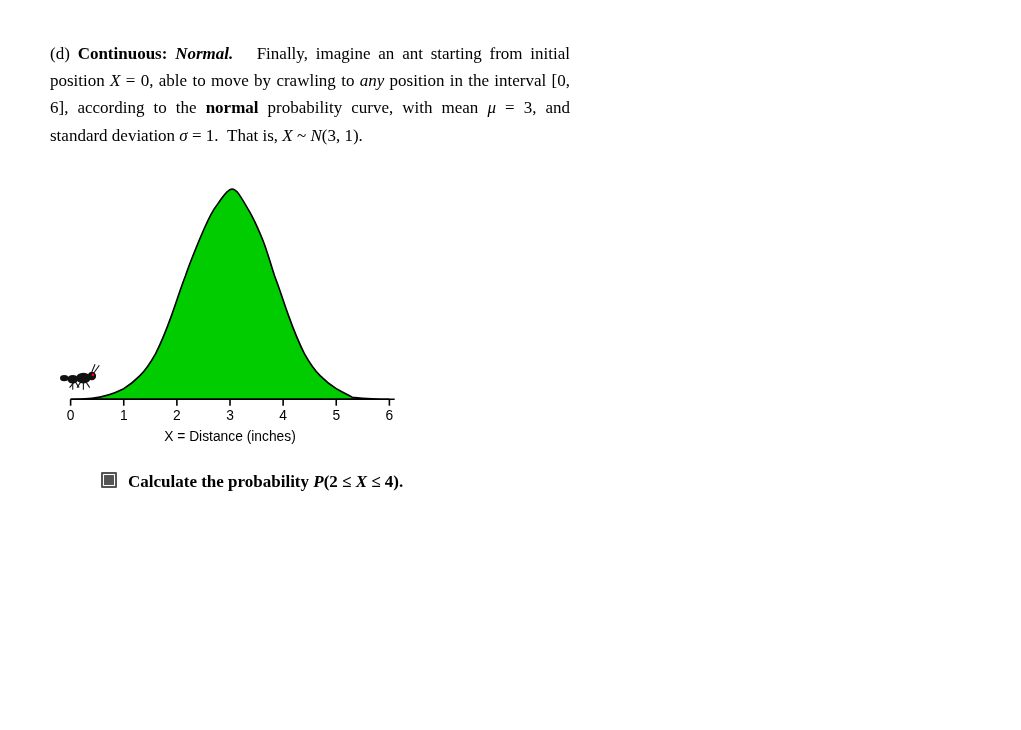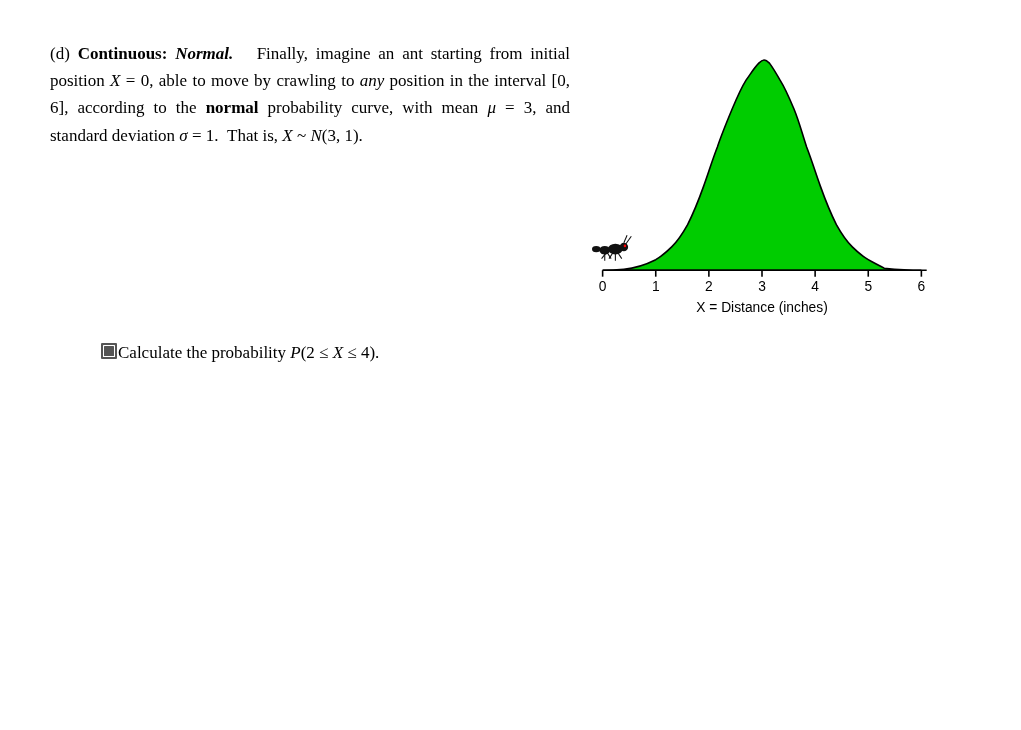--- a/index.html
+++ b/index.html
@@ -7,23 +7,23 @@
       background: #ffffff;
       font-family: "Times New Roman", Times, serif;
       font-size: 17px;
       color: #000;
       width: 1021px;
       min-height: 730px;
       padding: 40px 50px;
     }
     .main-container {
       display: flex;
-      flex-direction: row;
+      flex-direction: column;
       align-items: flex-start;
-      gap: 12px;
+      gap: 20px;
     }
     .text-block {
       flex: 1;
       max-width: 520px;
       line-height: 1.6;
     }
     .text-block p {
       text-align: justify;
     }
     .label-d {
@@ -51,20 +51,22 @@
       overflow: visible;
     }
     .bullet-section {
       margin-top: 30px;
       width: 100%;
     }
     .bullet-item {
       display: flex;
       align-items: flex-start;
       margin-bottom: 12px;
+      gap: 10px;
+      font-weight: bold;
     }
     .bullet-icon {
       width: 18px;
       height: 18px;
       flex-shrink: 0;
       margin-top: 2px;
     }
     .bullet-text {
       font-size: 17px;
       line-height: 1.5;

